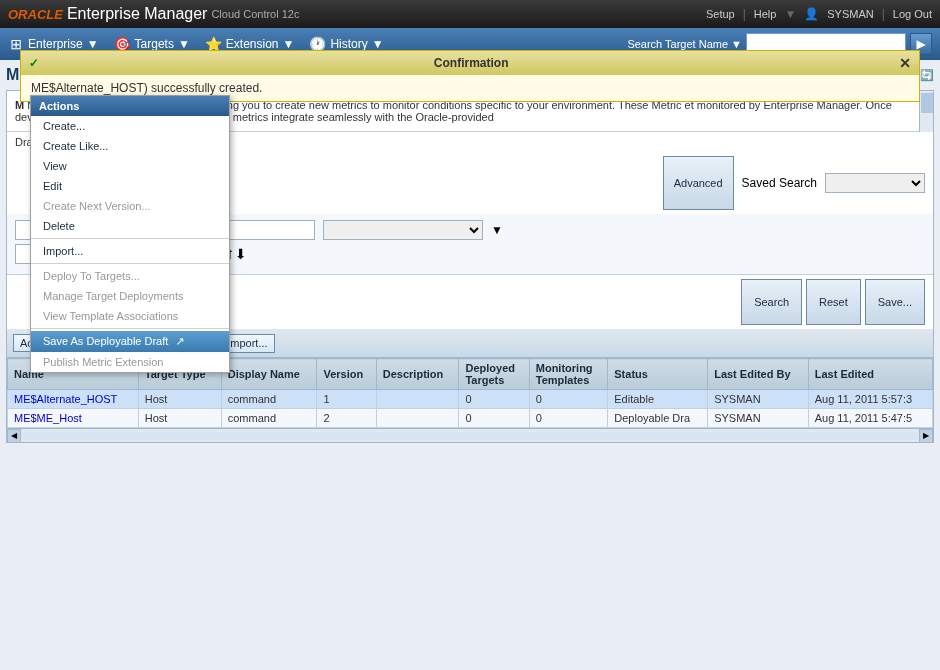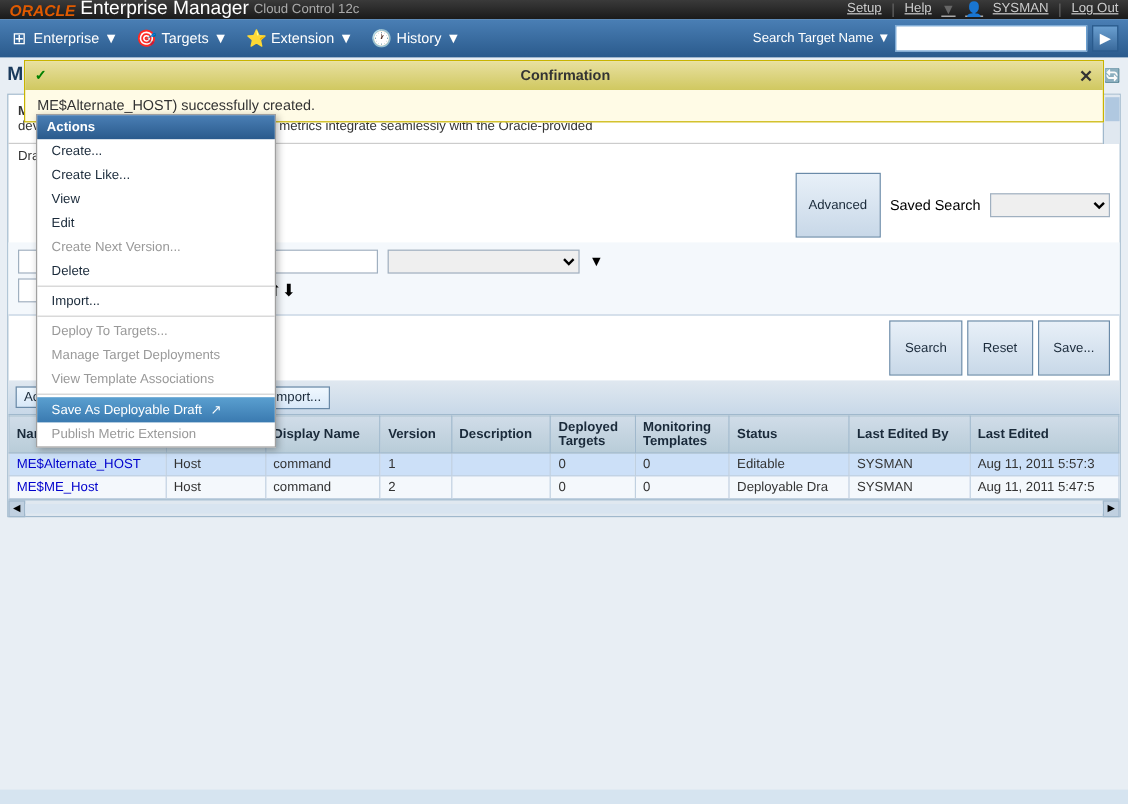--- a/index.html
+++ b/index.html
@@ -1,21 +1,21 @@
 <!DOCTYPE html>
 <html><head>
   <meta charset="utf-8">
   <style>
     * { margin: 0; padding: 0; box-sizing: border-box; }
     body { font-family: Arial, sans-serif; font-size: 12px; background: #d6e4f0; width: 940px; height: 670px; overflow: hidden; }
 
     
     .top-nav {
       background: linear-gradient(to bottom, #3a3a3a, #1a1a1a);
-      height: 16px;
+      height: 28px;
       display: flex;
       align-items: center;
       justify-content: space-between;
       padding: 0 8px;
       color: #ccc;
     }
     .top-nav-left {
       display: flex;
       align-items: center;
       gap: 4px;
@@ -34,22 +34,22 @@
     .oracle-logo .em-text {
       color: #fff;
       font-size: 16px;
     }
     .oracle-logo .cc-text {
       color: #aaa;
       font-size: 11px;
     }
     .top-nav-right {
       display: flex;
+      align-items: center;
       gap: 8px;
-      text-decoration: underline;
     }
     .top-nav-right a {
       color: #ccc;
       text-decoration: none;
       font-size: 11px;
       cursor: pointer;
     }
     .nav-separator { color: #666; }
 
     

